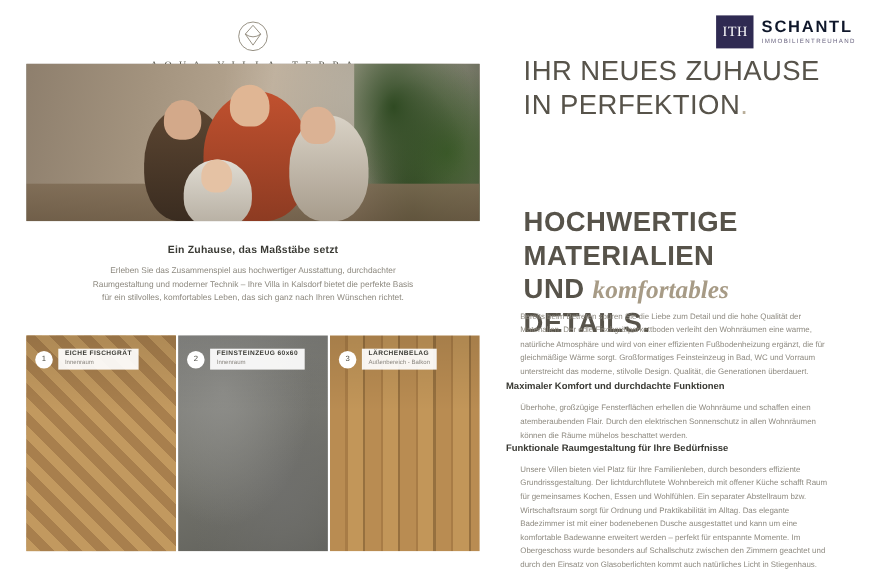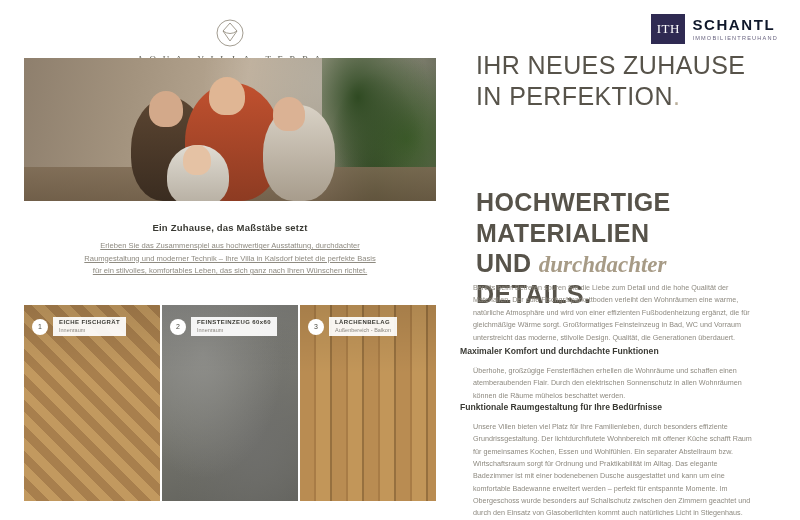--- a/index.html
+++ b/index.html
@@ -117,21 +117,20 @@
     color: #3a3a34;
     margin: 0 0 7px 0;
     letter-spacing: .2px;
   }
   .lead-body {
     font-size: 7.6px;
     line-height: 1.65;
     color: #8e8a80;
     margin: 0 auto;
     width: 300px;
-    text-decoration: underline;
   }
 
   
   .materials {
     position: absolute;
     left: 24px;
     top: 305px;
     width: 412px;
     height: 196px;
     display: flex;
@@ -396,21 +395,21 @@
       <div>
         <span>IN PERFEKTION</span><span class="dot">.</span>
       </div>
     </div>
 
     <div class="subhead">
       <div>HOCHWERTIGE</div>
       <div>MATERIALIEN</div>
       <div>
         <span>UND</span>
-        <span class="script">durchdachter</span>
+        <span class="script">komfortables</span>
       </div>
       <div>
         <span>DETAILS</span><span class="dot">.</span>
       </div>
     </div>
 
     <div class="body-block intro">
       <div class="w-narrow">Bereits beim Betreten spüren Sie die Liebe zum Detail und die hohe Qualität der Materialien. Der edle Fischgrätparkettboden verleiht den Wohnräumen eine warme, natürliche Atmosphäre und wird von einer effizienten Fußbodenheizung ergänzt, die für gleichmäßige Wärme sorgt. Großformatiges Feinsteinzeug in Bad, WC und Vorraum unterstreicht das moderne, stilvolle Design. Qualität, die Generationen überdauert.</div>
     </div>
 

